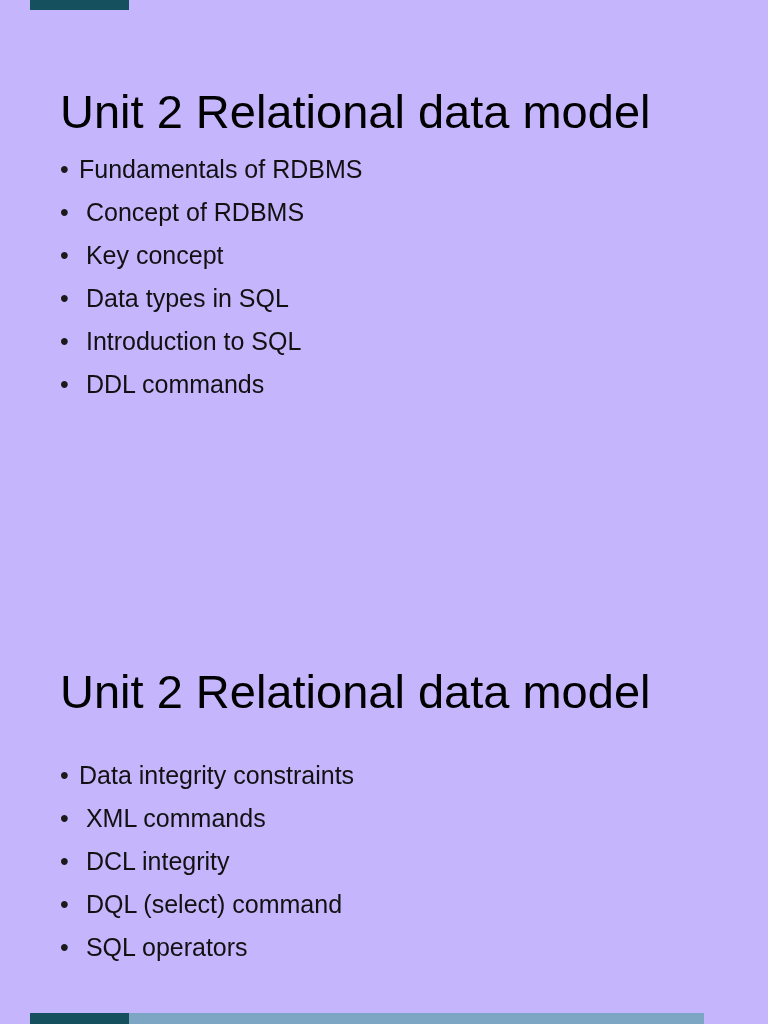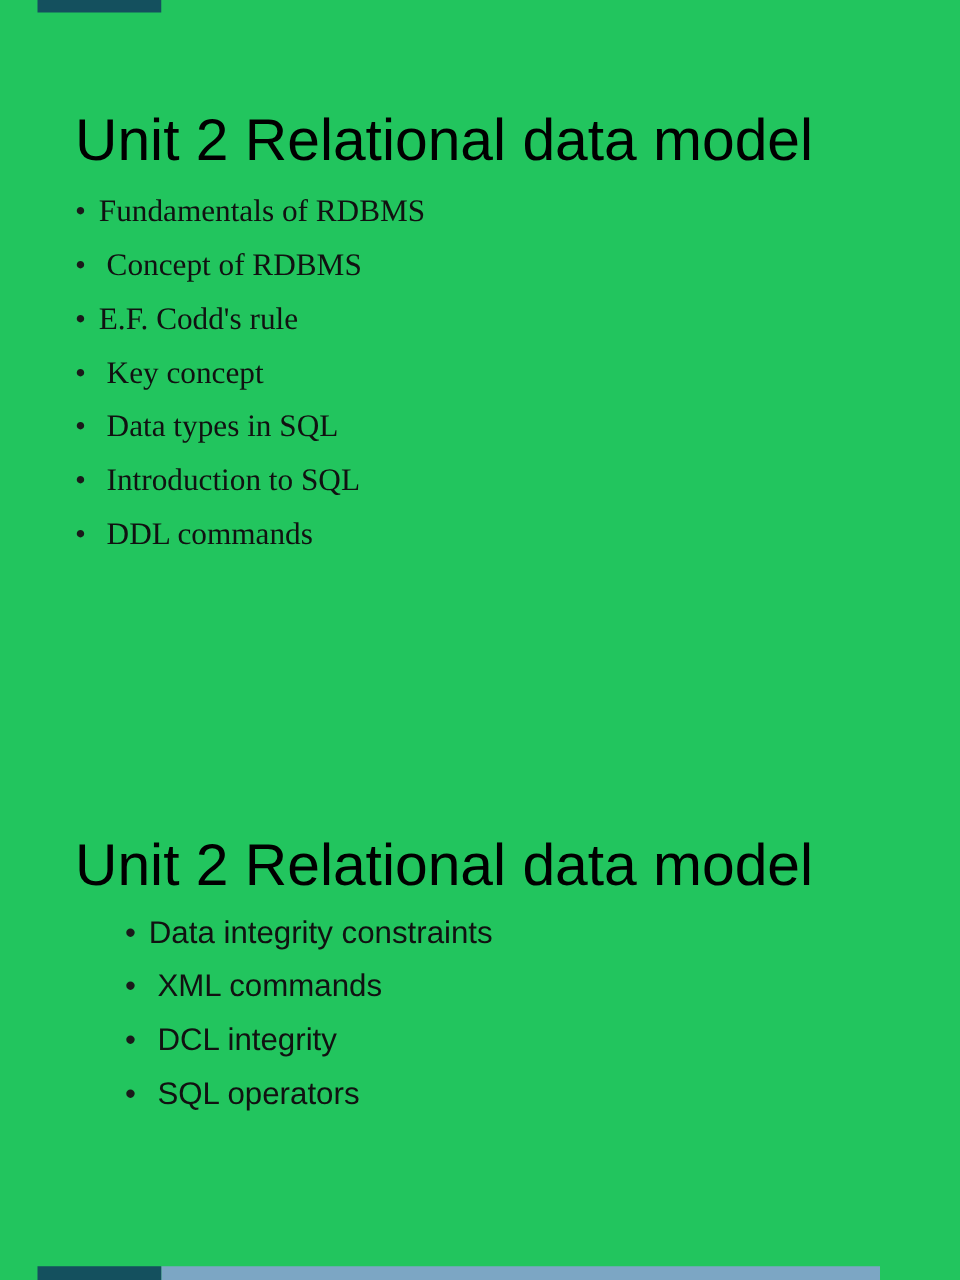--- a/index.html
+++ b/index.html
@@ -4,21 +4,21 @@
 <style>
   html, body { margin: 0; padding: 0; }
   body {
     font-family: "Liberation Sans", sans-serif;
     background: #ffffff;
   }
   .page {
     position: relative;
     width: 768px;
     height: 1024px;
-    background: #22c55e;
+    background: #c4b5fd;
     overflow: hidden;
   }
   
   .edge-bar {
     position: absolute;
   }
   .edge-top {
     left: 30px; top: 0; width: 99px; height: 10px;
   }
   .edge-bottom-dark {
@@ -44,22 +44,22 @@
   .title-1 { top: 54px; }
   .title-2 { top: 634px; }
   .bullets {
     position: absolute;
     left: 60px;
     margin: 0; padding: 0;
     list-style: none;
     font-size: 25px;
     color: #111111;
   }
-  .bullets-1 { top: 148px; font-family: Liberation Serif, serif; }
-  .bullets-2 { top: 725px; margin-left: 40px; }
+  .bullets-1 { top: 148px; }
+  .bullets-2 { top: 754px; }
   .bullets li {
     height: 43px;
     line-height: 43px;
     white-space: nowrap;
   }
   .dot {
     display: inline-block;
     width: 19px;
     color: #1a1a1a;
   }
@@ -72,34 +72,34 @@
 
 <div class="page">
 
   <div class="edge-bar edge-top" style="background: rgb(20, 80, 94);"></div>
 
   <div class="slide">
     <h1 class="slide-title title-1">Unit 2 Relational data model</h1>
     <ul class="bullets bullets-1">
       <li><span class="dot">•</span><span class="txt">Fundamentals of RDBMS</span></li>
       <li><span class="dot">•</span><span class="txt"> Concept of RDBMS</span></li>
-      <li><span class="dot">•</span><span class="txt">E.F. Codd's rule</span></li>
       <li><span class="dot">•</span><span class="txt"> Key concept</span></li>
       <li><span class="dot">•</span><span class="txt"> Data types in SQL</span></li>
       <li><span class="dot">•</span><span class="txt"> Introduction to SQL</span></li>
       <li><span class="dot">•</span><span class="txt"> DDL commands</span></li>
     </ul>
   </div>
 
   <div class="slide">
     <h1 class="slide-title title-2">Unit 2 Relational data model</h1>
     <ul class="bullets bullets-2">
       <li><span class="dot">•</span><span class="txt">Data integrity constraints</span></li>
       <li><span class="dot">•</span><span class="txt"> XML commands</span></li>
       <li><span class="dot">•</span><span class="txt"> DCL integrity</span></li>
+      <li><span class="dot">•</span><span class="txt"> DQL (select) command</span></li>
       <li><span class="dot">•</span><span class="txt"> SQL operators</span></li>
     </ul>
   </div>
 
   <div class="edge-bar edge-bottom-light" style="background: rgb(124, 166, 196);"></div>
   <div class="edge-bar edge-bottom-dark" style="background: rgb(20, 80, 94);"></div>
 
 </div>
 
 </body></html>

